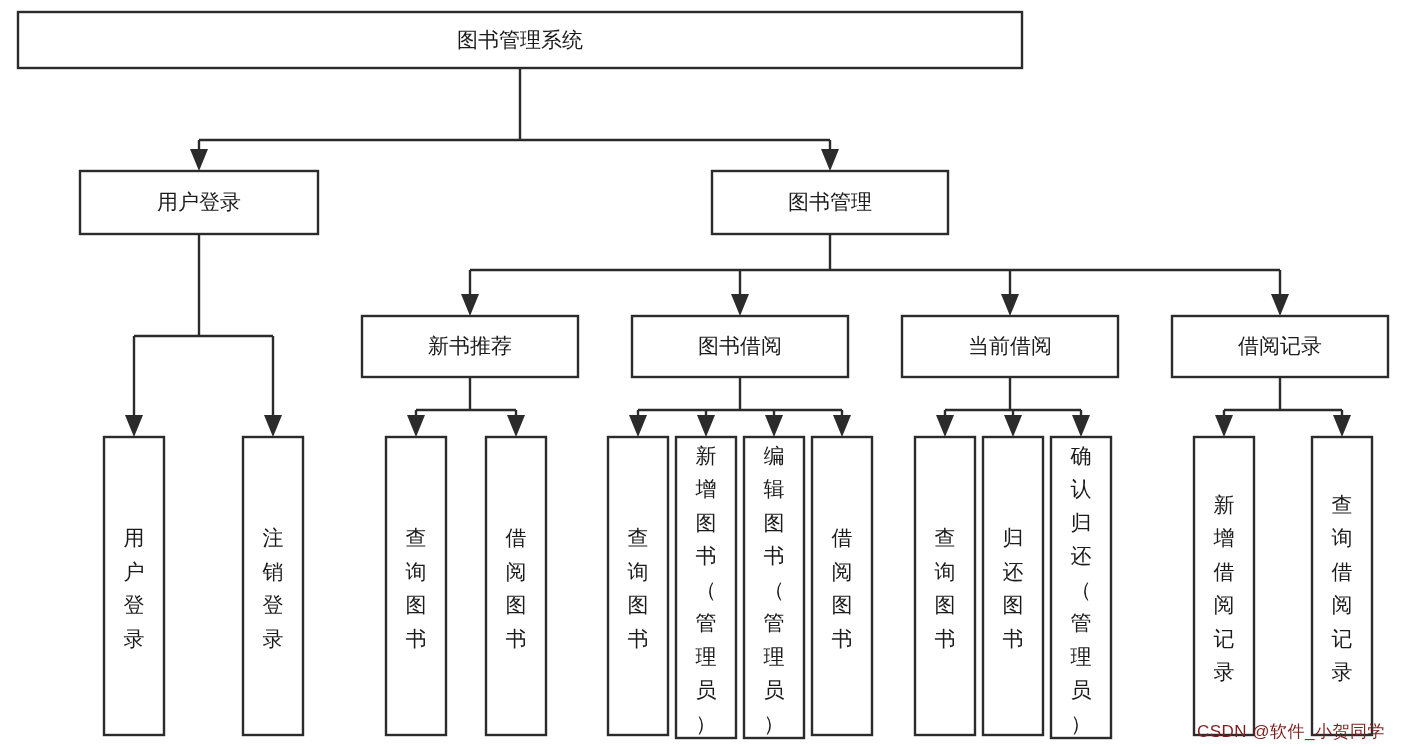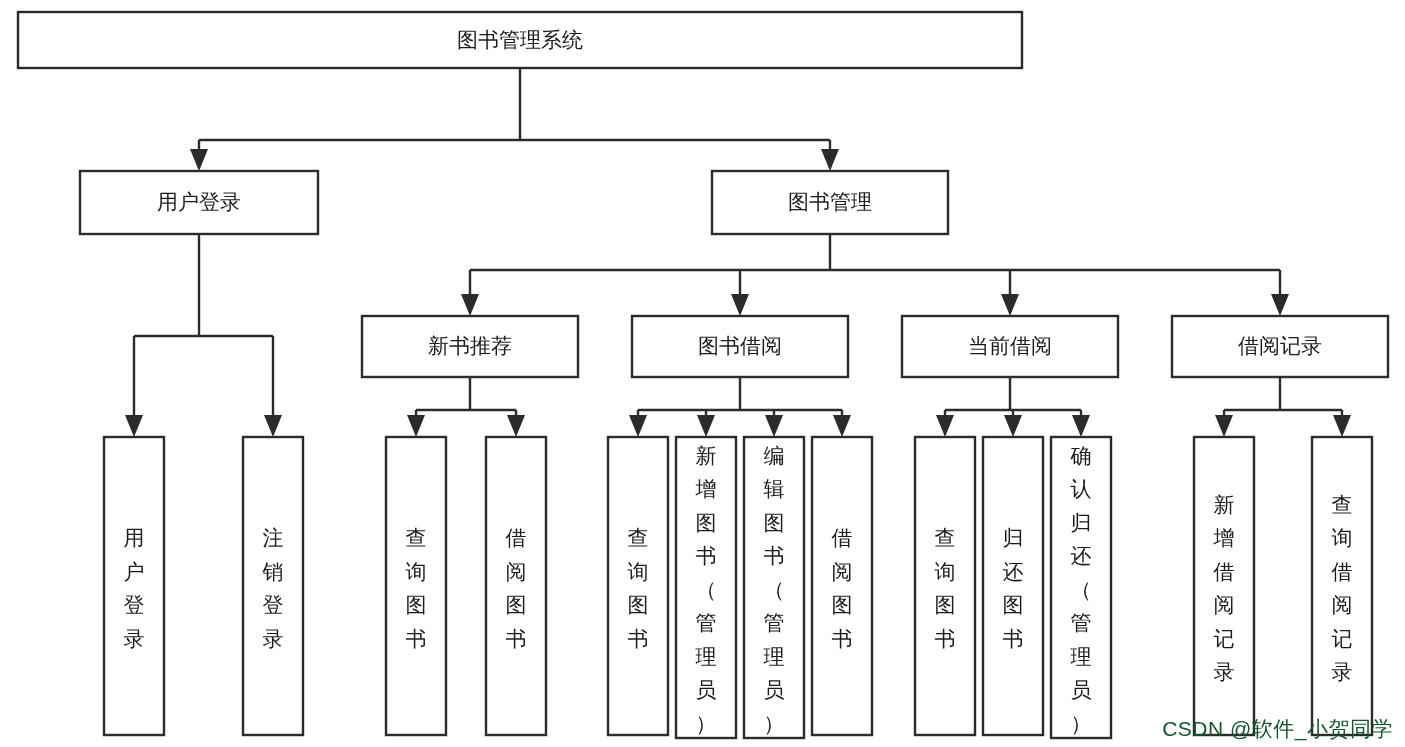--- a/index.html
+++ b/index.html
@@ -49,25 +49,25 @@
     stroke: #2b2b2b;
     stroke-width: 2.4;
     fill: none;
   }
   .arrow-head {
     fill: #2b2b2b;
     stroke: none;
   }
   .watermark {
     position: absolute;
-    right: 12px;
+    right: 20px;
     bottom: 4px;
     font-family: "Liberation Sans", "DejaVu Sans", sans-serif;
-    font-size: 21px;
-    color: #14532d;
+    font-size: 17px;
+    color: #7f1d1d;
     white-space: nowrap;
     letter-spacing: 0.5px;
     user-select: none;
   }
 </style>
 </head>
 <body>
 
 <div id="diagram-root">
   <svg class="diagram-canvas" viewBox="0 0 1405 747">

